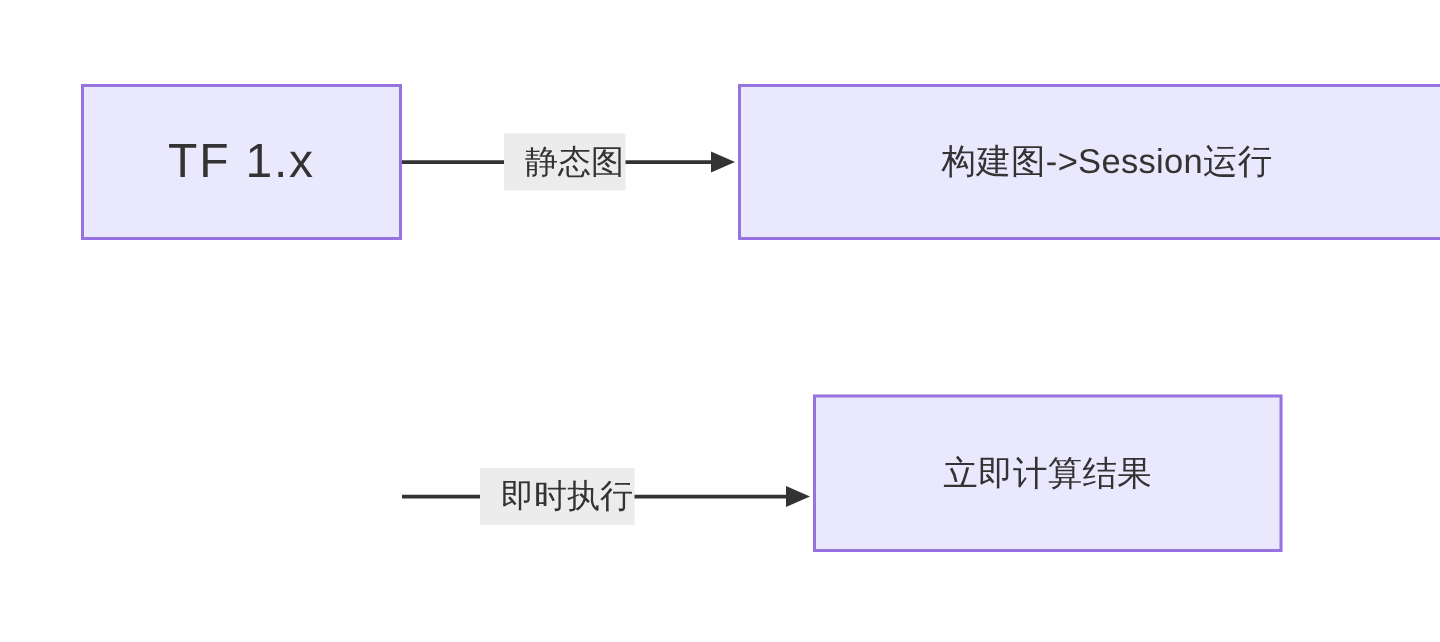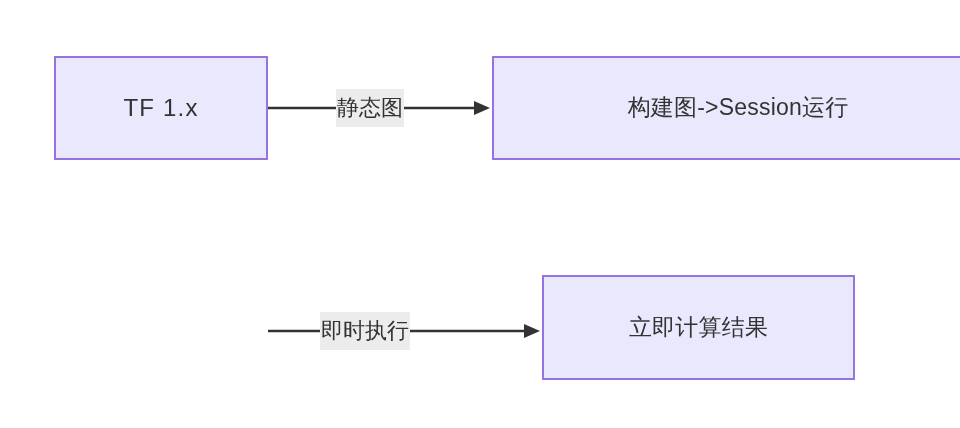--- a/index.html
+++ b/index.html
@@ -31,28 +31,28 @@
     color: #2f2f2f;
   }
   .node-label {
     font-size: 23px;
     line-height: 1.1;
     letter-spacing: 0.2px;
     white-space: nowrap;
     color: #333333;
   }
   .node-label.latin {
-    font-size: 24px;
+    font-size: 32px;
     letter-spacing: 1.2px;
   }
 
   #node-tf1  { left: 54px;  top: 56px;  width: 214px; height: 104px; }
   #node-tf1-out { left: 492px; top: 56px;  width: 492px; height: 104px; }
   #node-tf2  { left: 54px;  top: 263px; width: 214px; height: 105px; }
-  #node-tf2-out { left: 542px; top: 275px; width: 313px; height: 105px; }
+  #node-tf2-out { left: 542px; top: 263px; width: 313px; height: 105px; }
 
   
   .edge {
     position: absolute;
     height: 24px;
     display: flex;
     align-items: center;
   }
   #edge-1 { left: 268px; top: 96px;  width: 224px; }
   #edge-2 { left: 268px; top: 303px; width: 274px; margin-top: 16px; }
@@ -65,21 +65,21 @@
     height: 24px;
     overflow: visible;
   }
   .edge-label {
     position: relative;
     z-index: 2;
     background: #ececec;
     color: #333333;
     font-size: 22px;
     line-height: 30px;
-    padding: 4px 1px 4px 1px;
+    padding: 4px 1px 4px 14px;
     white-space: nowrap;
     margin: 0 auto;
   }
   #edge-1 .edge-label { margin-left: 68px; }
   #edge-2 .edge-label { margin-left: 52px; }
 </style>
 </head>
 <body>
 
 <div id="canvas">

